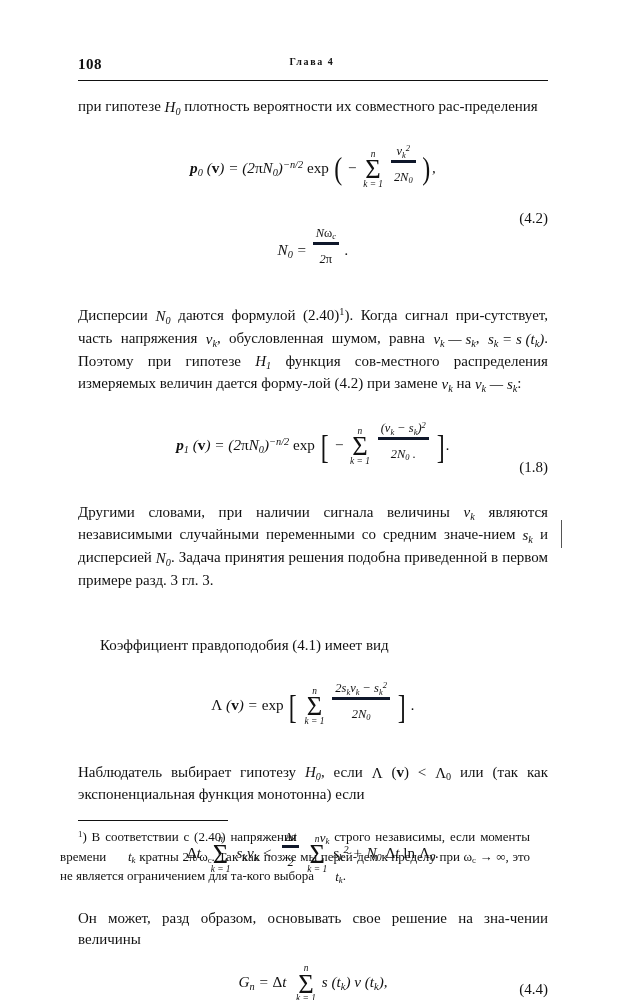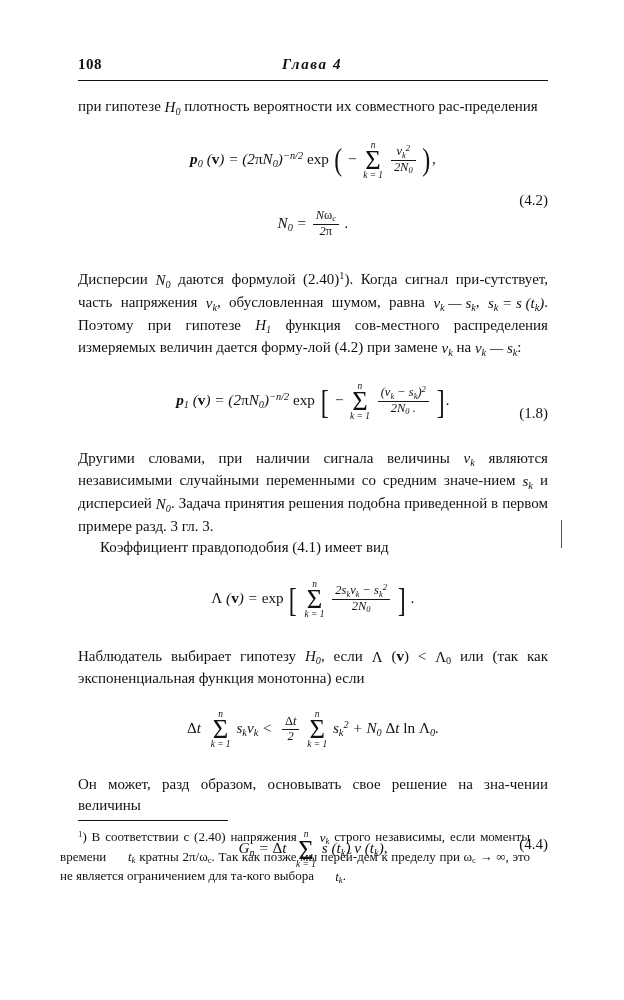--- a/index.html
+++ b/index.html
@@ -35,22 +35,21 @@
     top: 0;
     font-size: 15px;
     font-weight: bold;
     letter-spacing: 0.5px;
   }
   .header .chapter {
     position: absolute;
     left: 50%;
     transform: translateX(-50%);
     top: 0;
-    font-size: 15px;
-    font-style: italic;
+    font-size: 10px;
     font-weight: bold;
     letter-spacing: 1.6px;
   }
   .rule {
     position: absolute;
     top: 80px;
     left: 78px;
     width: 470px;
     height: 1px;
     background: #111;
@@ -63,20 +62,21 @@
   }
   p.body {
     margin: 0 0 0 0;
     font-size: 15px;
     line-height: 1.40;
     text-align: justify;
     text-justify: inter-word;
   }
   p.body.indent {
     text-indent: 22px;
+    margin-top: 44px;
   }
   .gap-s { height: 9px; }
   .gap-m { height: 14px; }
   .gap-l { height: 18px; }
 
   
   .mathline {
     position: relative;
     font-size: 15.2px;
     text-align: center;
@@ -103,21 +103,21 @@
   .frac {
     display: inline-block;
     vertical-align: middle;
     font-size: 0.82em;
     line-height: 1.12;
     margin: 12px 2px;
     position: relative;
     top: -0.05em;
   }
   .frac .num { display: block; padding: 0 3px; }
-  .frac .den { display: block; border-top: 1px solid #0f172a; padding: 0 3px; }
+  .frac .den { display: block; border-top: 3px solid #0f172a; padding: 8px 3px; }
 
   
   .sum {
     display: inline-block;
     vertical-align: middle;
     text-align: center;
     position: relative;
     margin: 0 2px;
     line-height: 1;
   }
@@ -290,21 +290,21 @@
     <p class="body">Он может, разд образом, основывать свое решение на зна-чении величины</p>
 
     <div class="gap-m"></div>
 
     <div class="mathline" style="text-align:center;">
       <span class="math">
         G<sub>n</sub>&nbsp;=&nbsp;<span class="up">Δ</span>t&nbsp;
         <span class="sum"><span class="lim-top">n</span><span class="sigma">Σ</span><span class="lim-bot">k&nbsp;=&nbsp;1</span></span>
         s&nbsp;(t<sub>k</sub>)&nbsp;v&nbsp;(t<sub>k</sub>),
       </span>
-      <span class="eqnum" style="bottom:17px;">(4.4)</span>
+      <span class="eqnum" style="bottom:6px;">(4.4)</span>
     </div>
 
   </div>
 
   <div class="vtick"></div>
 
   <div class="footnote-rule"></div>
   <div class="footnote">
     <span class="fn-indent"><sup>1</sup>)&nbsp;В соответствии с (2.40) напряжения <span class="math">v<sub>k</sub></span> строго независимы, если моменты времени <span class="math">t<sub>k</sub></span> кратны 2<span class="up">π</span>/<span class="up">ω</span><sub>c</sub>. Так как позже мы перей-дем к пределу при <span class="up">ω</span><sub>c</sub>&nbsp;→&nbsp;∞, это не является ограничением для та-кого выбора <span class="math">t<sub>k</sub></span>.</span>
   </div>

